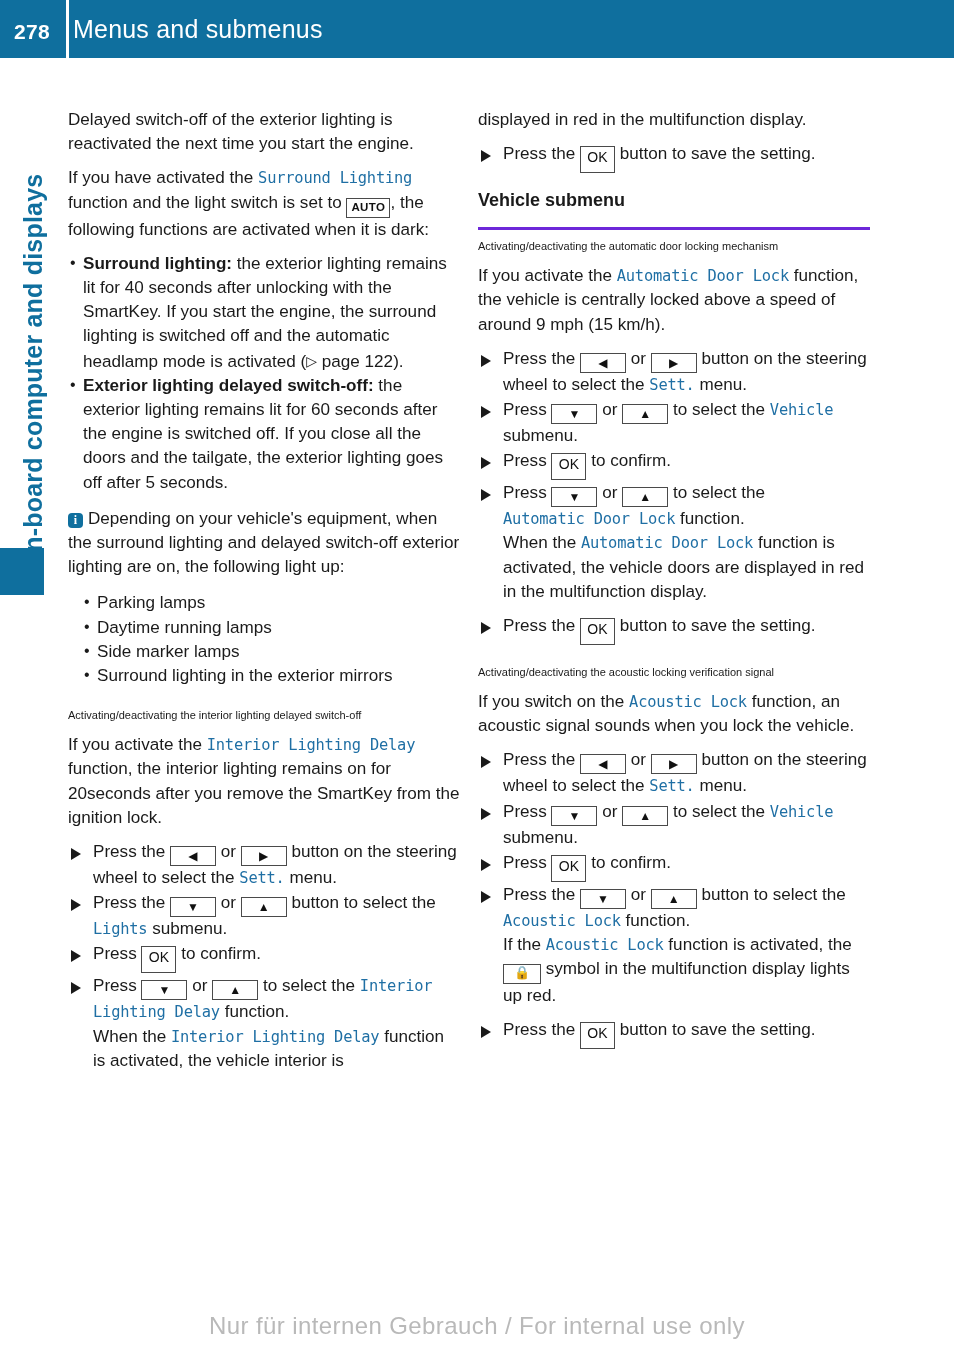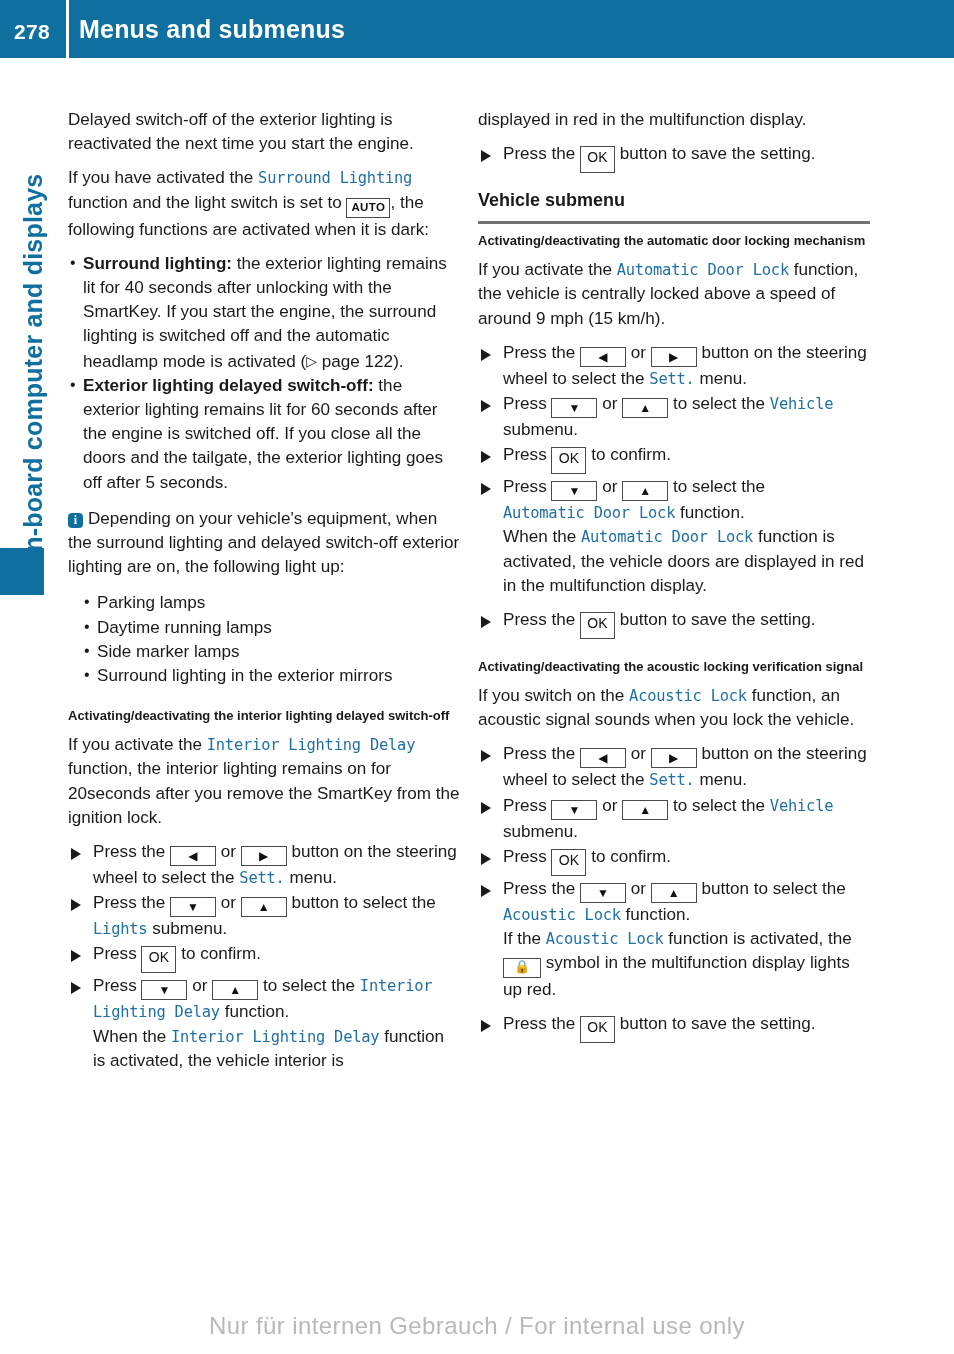--- a/index.html
+++ b/index.html
@@ -34,24 +34,24 @@
     letter-spacing: 0.3px;
   }
   .header-divider {
     position: absolute;
     left: 66px; top: 0;
     width: 3px; height: 58px;
     background: #ffffff;
   }
   .header-title {
     position: absolute;
-    left: 79px; top: 15px;
+    left: 73px; top: 15px;
     color: #ffffff;
     font-size: 25px;
-    font-weight: bold;
+    font-weight: normal;
     letter-spacing: 0.2px;
   }
 
   
   .sidebar {
     position: absolute;
     left: 0; top: 58px;
     width: 60px; height: 1296px;
   }
   .sidebar-label {
@@ -88,26 +88,26 @@
   .col-right { left: 478px; }
 
   p { margin: 0 0 10px 0; }
   p.tight { margin-bottom: 12px; }
 
   .h2 {
     font-size: 18px;
     font-weight: bold;
     margin: 16px 0 5px 0;
     line-height: 23px;
-    border-bottom: 3px solid #737373;
-    padding-bottom: 9px;
+    border-bottom: 3px solid #6d28d9;
+    padding-bottom: 15px;
   }
   .h3 {
-    font-size: 13px;
-    font-weight: bold;
+    font-size: 11px;
+    font-weight: normal;
     margin: 16px 0 6px 0;
     line-height: 23px;
   }
   .h3.first { margin-top: 0; }
 
   b { font-weight: bold; }
 
   
   .mono {
     font-family: "DejaVu Sans Mono", monospace;

